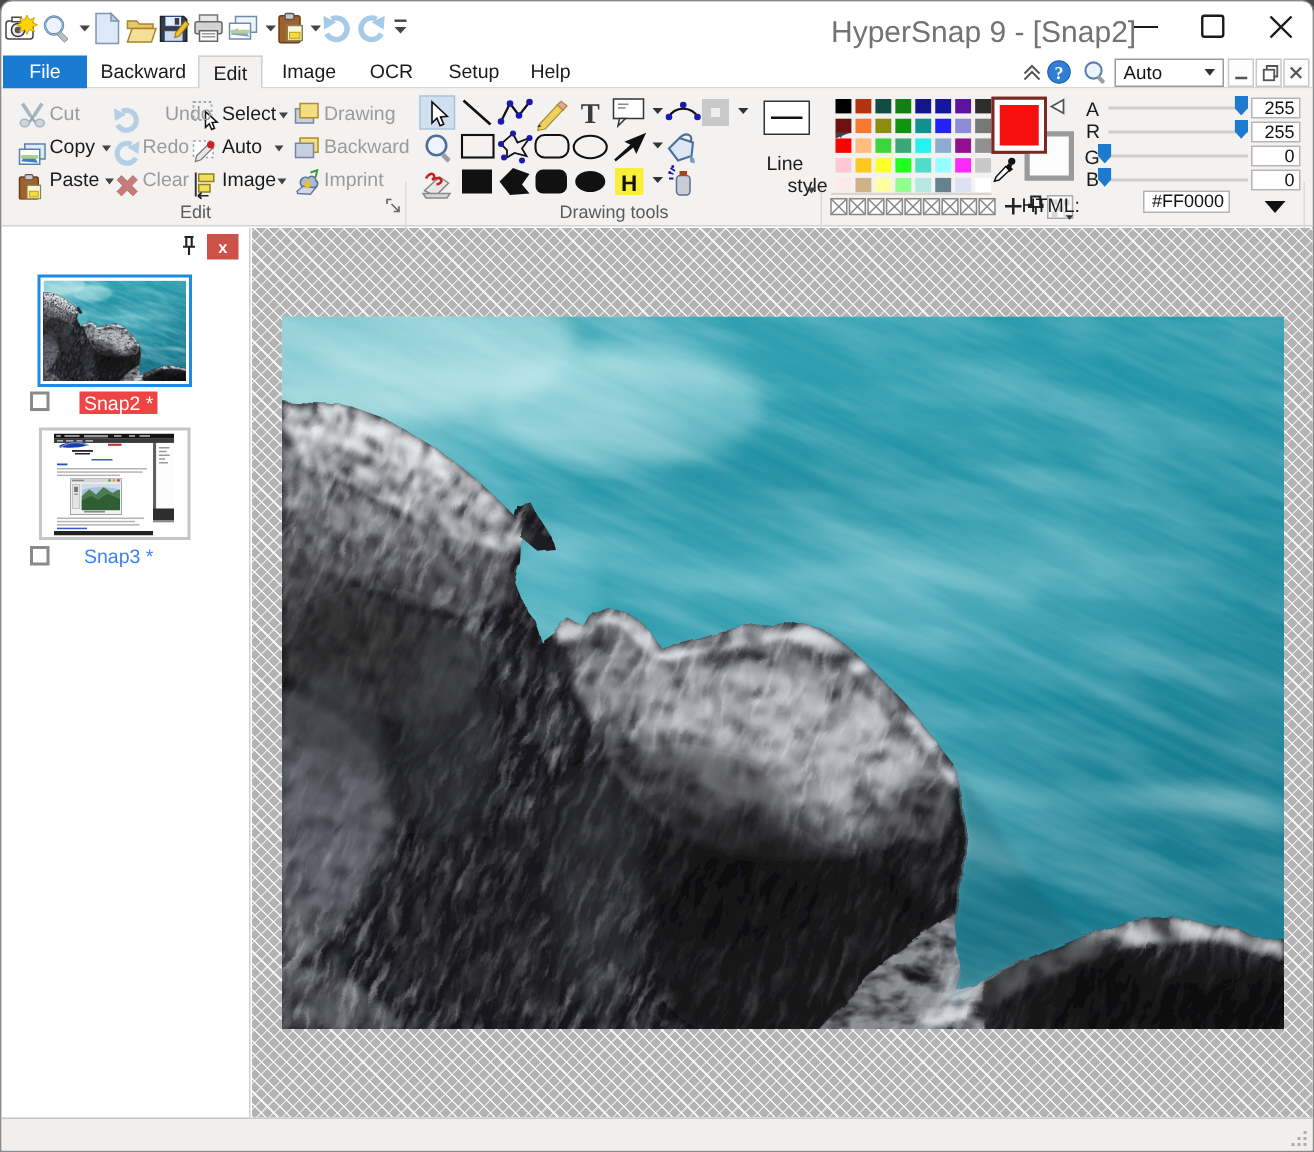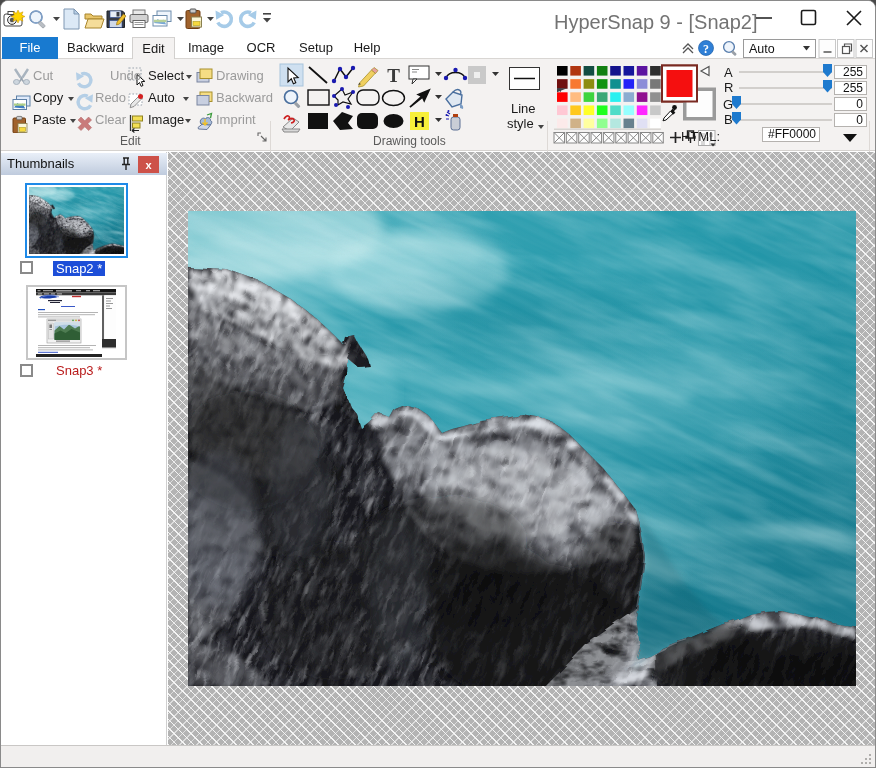--- a/index.html
+++ b/index.html
@@ -17,21 +17,21 @@
 .gray{color:#9b9b9b}
 .caret{position:absolute;width:0;height:0;border-left:3.5px solid transparent;border-right:3.5px solid transparent;border-top:4px solid #444}
 
 #sidebar{position:absolute;left:0;top:151px;width:166px;height:593px;background:#fff;border-right:1px solid #cfcfcf}
 #thumbhdr{position:absolute;left:0;top:152px;width:166px;height:22px;background:linear-gradient(#e9eff8,#bfcbdd);color:#111;font-size:13px;line-height:22px;padding-left:6px}
 #canvas{position:absolute;left:167px;top:151px;width:708px;height:593px;background-color:#b3b3b3;
 background-image:repeating-linear-gradient(45deg,rgba(248,248,248,.95) 0 1px,transparent 1px 6px),repeating-linear-gradient(-45deg,rgba(248,248,248,.6) 0 1px,transparent 1px 6px)}
 #statusbar{position:absolute;left:0;top:744px;width:876px;height:24px;background:#f1efee;border-top:1px solid #c9c7c5}
 #photo{position:absolute;left:187px;top:210px;width:668px;height:475px}
 .cbx{position:absolute;width:13px;height:13px;border:2px solid #8a8a8a;background:#fff}
-.thlabel{position:absolute;font-size:13px;color:#b91c1c}
+.thlabel{position:absolute;font-size:13px;color:#3b82f6}
 .vbox{position:absolute;width:33px;height:14px;background:#fff;border:1px solid #b5b2af;font-size:12px;color:#111;text-align:right;padding-right:3px;line-height:12px}
 .track{position:absolute;height:2px;background:#d2cfcc}
 .thumbp{position:absolute;width:9px;height:13px;background:#1e7ace;clip-path:polygon(0 0,100% 0,100% 62%,50% 100%,0 62%)}
 </style></head><body>
 <div id="win">
 
   <div id="titlebar" class="abs" style="left:0;top:0;width:874px;height:36px;background:#fff">
     <svg class="abs" style="left:0;top:0" width="700" height="36" viewBox="0 0 700 36">
 
       <g transform="translate(3,9)">
@@ -319,21 +319,21 @@
             <rect x="-2" y="-7" width="5" height="3" fill="#b04010"></rect>
             <path d="M-8 -9 l3 2 m-4 1 l3 1 m-3 3 l3 0" stroke="#1a1ab0" stroke-width="1.2"></path>
             <circle cx="-6.5" cy="-10" r="1" fill="#1a1ab0"></circle>
             <circle cx="-8.5" cy="-6" r="1" fill="#1a1ab0"></circle>
           </g>
       </g>
       <rect x="236.5" y="8.5" width="30" height="22" fill="#fff" stroke="#333"></rect>
       <path d="M241 19.5 h21" stroke="#111" stroke-width="1.6"></path>
     </svg>
     <div class="rtxt" style="left:510px;top:42px">Line</div>
-    <div class="rtxt" style="left:506px;top:57px">style</div>
+    <div class="rtxt" style="left:524px;top:57px">style</div>
       <div class="caret" style="left:537px;top:66px"></div>
 
     <svg class="abs" style="left:550px;top:0" width="170" height="92" viewBox="0 0 170 92">
       <g>
           <rect x="6.0" y="7.00" width="10.6" height="9.6" fill="#000000"></rect>
           <rect x="19.3" y="7.00" width="10.6" height="9.6" fill="#b03510"></rect>
           <rect x="32.6" y="7.00" width="10.6" height="9.6" fill="#134c42"></rect>
           <rect x="45.9" y="7.00" width="10.6" height="9.6" fill="#128012"></rect>
           <rect x="59.2" y="7.00" width="10.6" height="9.6" fill="#14148c"></rect>
           <rect x="72.5" y="7.00" width="10.6" height="9.6" fill="#16169c"></rect>
@@ -443,21 +443,20 @@
     <div class="vbox" style="left:833px;top:38px">0</div>
     <div class="vbox" style="left:833px;top:53.5px">0</div>
     <div class="rtxt" style="left:680px;top:70px">HTML:</div>
     <div class="vbox" style="left:761px;top:68px;width:58px;height:15px;text-align:right;padding-left:4px">#FF0000</div>
     <svg class="abs" style="left:842px;top:74px" width="15" height="10">
         <path d="M0 1 l14 0 -7 8z" fill="#111"></path>
       </svg>
   </div>
 
   <div id="sidebar"></div>
-  <div id="thumbhdr">Thumbnails</div>
   <svg class="abs" style="left:117px;top:155px" width="46" height="18" viewBox="0 0 46 18">
     <path d="M5 2 h6 M6.2 2 v6.5 M9.8 2 v6.5 M4 8.5 h8 M8 8.5 v5.5" stroke="#222" stroke-width="1.4" fill="none"></path>
     <rect x="20" y="0" width="21" height="17" fill="#cd5149"></rect>
     <text x="30.5" y="12.5" text-anchor="middle" font-size="11" font-weight="bold" fill="#fff" font-family="Liberation Sans,sans-serif">x</text>
   </svg>
   <div class="abs" style="left:24px;top:182px;width:103px;height:75px;border:2px solid #1e8ae8;background:#fff"></div>
   <div class="abs" id="thumb1" style="left:28px;top:186px;width:95px;height:67px;overflow:hidden"><svg width="95" height="67" viewBox="0 0 668 475" preserveAspectRatio="none">
     <defs>
       <linearGradient x1="0" y1="0" x2="0.65" y2="1">
         <stop offset="0" stop-color="#34a4b4"></stop>
@@ -606,21 +605,21 @@
       <g filter="url(#soft6)" fill="#565c64">
         <ellipse cx="30" cy="320" rx="45" ry="80" opacity=".45"></ellipse>
         <ellipse cx="110" cy="280" rx="30" ry="70" opacity=".3"></ellipse>
         <ellipse cx="210" cy="380" rx="30" ry="80" opacity=".25"></ellipse>
       </g>
     </g>
         </g>
     <path d="M447,298 L453,319 L457,346 L453,376 L448,406 L452,436 L445,461 L461,444 L486,432 L499,428 L520,419 L535,413 L520,400 L495,370 L470,330 Z" fill="#10515f" opacity=".25" filter="url(#soft3)"></path>
   </svg></div>
   <div class="cbx" style="left:19px;top:260px"></div>
-  <div class="thlabel" style="left:52px;top:260px;background:#1d4ed8;color:#fff;padding:0 3px;height:15px;line-height:15px">Snap2 *</div>
+  <div class="thlabel" style="left:52px;top:260px;background:#ef4444;color:#fff;padding:0 3px;height:15px;line-height:15px">Snap2 *</div>
   <div class="abs" style="left:25px;top:284px;width:101px;height:75px;border:2px solid #c6c6c6;background:#fff"></div>
   <svg class="abs" style="left:35px;top:288px" width="80" height="68" viewBox="0 0 80 68">
     <rect x="0" y="0" width="80" height="68" fill="#fff"></rect>
     <rect x="0" y="0" width="80" height="3.5" fill="#141414"></rect>
     <g fill="#9a9a9a">
         <rect x="1.5" y="1" width="3" height="1.3"></rect>
         <rect x="7" y="1" width="10" height="1.3"></rect>
         <rect x="20" y="1" width="16" height="1.6"></rect>
         <rect x="40" y="1" width="5" height="1.3"></rect>
         <rect x="50" y="1" width="4" height="1.3"></rect>

